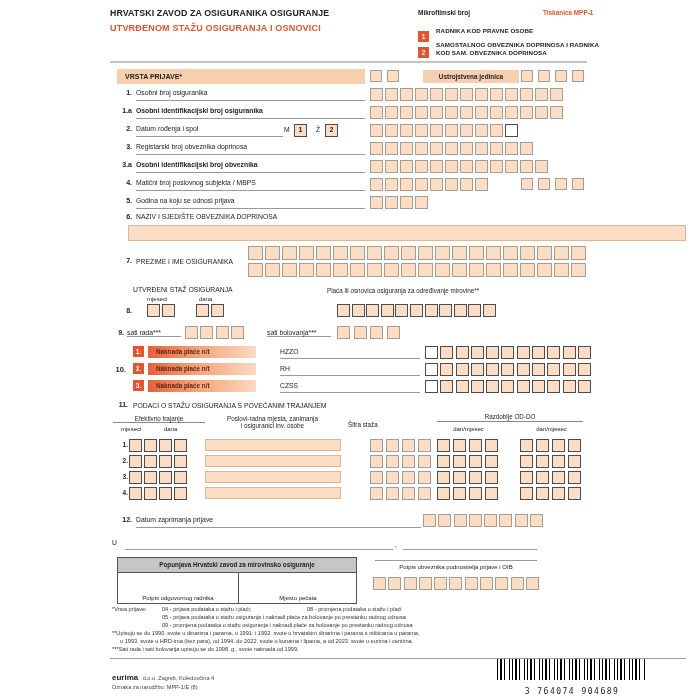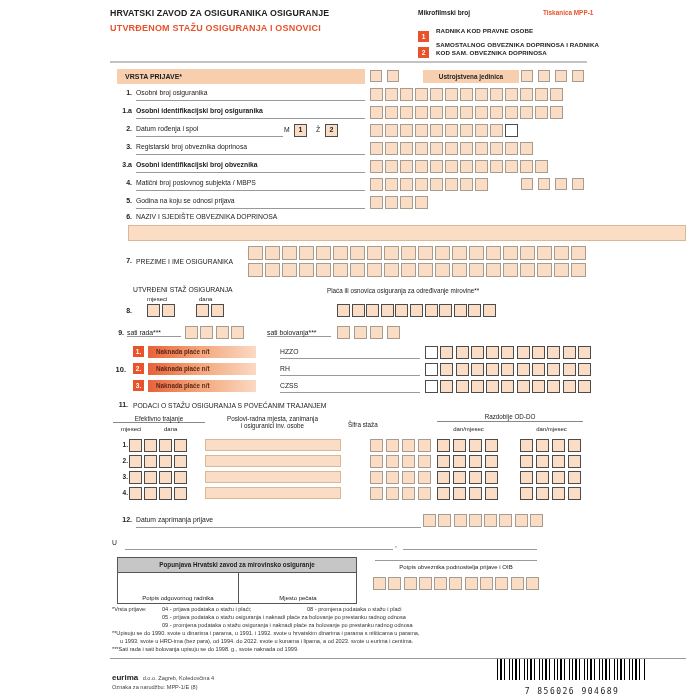--- a/index.html
+++ b/index.html
@@ -272,17 +272,17 @@
   <div class="abs" style="left:112px;top:666px">
     <div>
       <span class="brand">eurima</span>
       <span class="imprint">d.o.o. Zagreb, Koledovčina 4</span>
     </div>
     <div class="imprint">Oznaka za narudžbu: MPP-1/E  (8)</div>
   </div>
   <div class="abs" style="left:497px;top:659px;width:150px">
     <div class="bars"></div>
     <div style="text-align:center">
-      <span class="bdigits">7 856026 904689</span>
+      <span class="bdigits">3 764074 904689</span>
     </div>
   </div>
 
 </div>
 
 </body></html>

